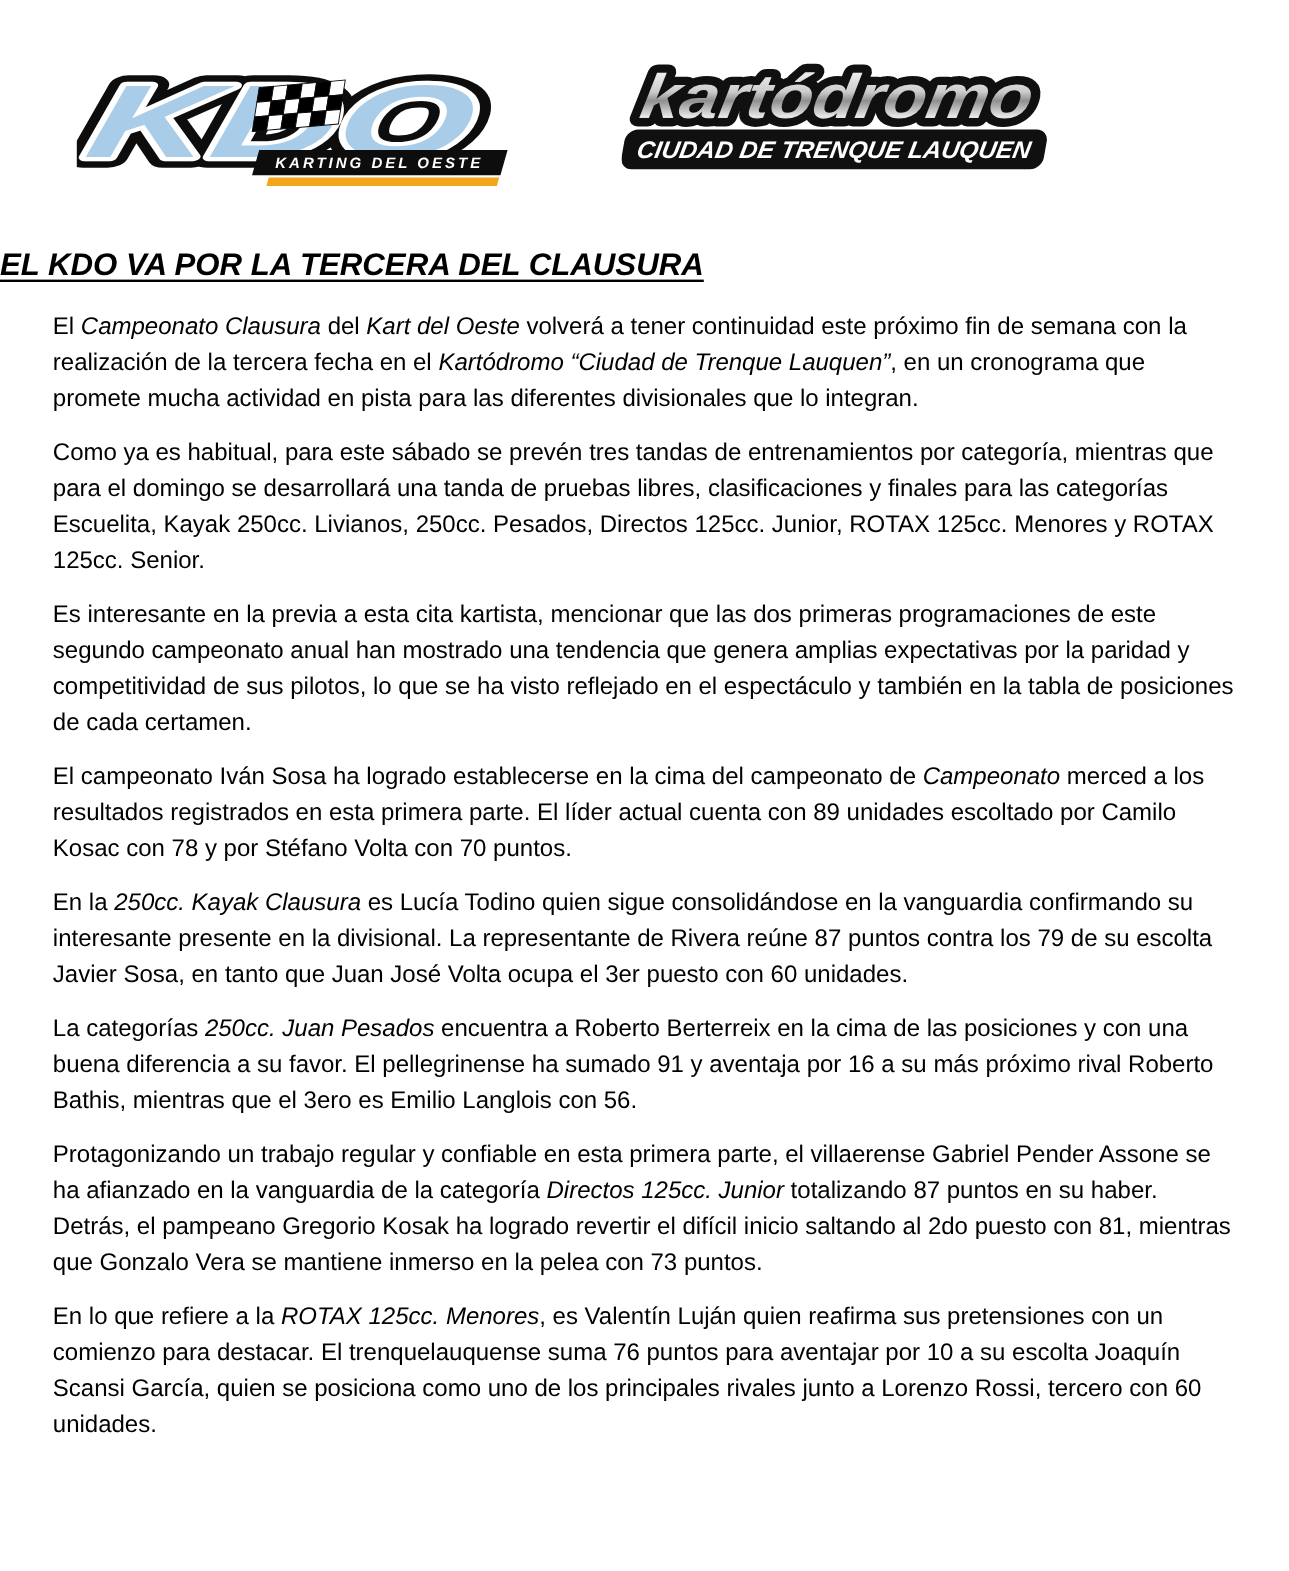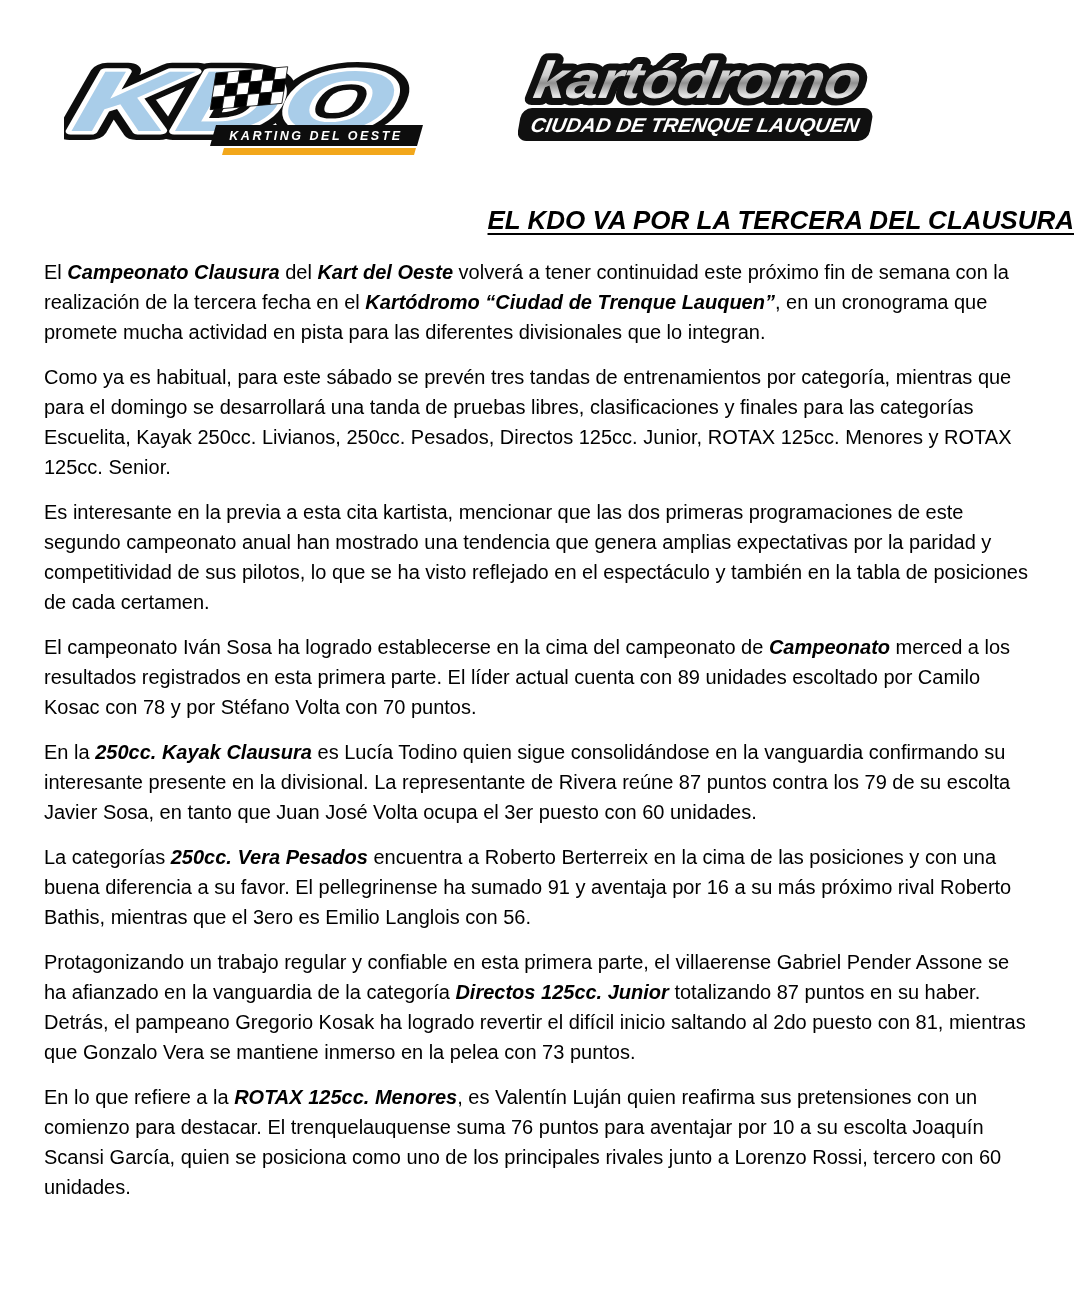--- a/index.html
+++ b/index.html
@@ -19,39 +19,38 @@
     padding:40px 0 0 64px;
   }
   .kdo-logo { width:363px; margin-top:7px; }
   .kdo-logo svg { width:363px; height:108px; display:block; }
   .kart-logo { width:367px; margin-left:91px; }
   .kart-logo svg { width:367px; height:106px; display:block; }
   svg text { font-family:"Liberation Sans", sans-serif; }
 
   .title {
     margin-top:50px;
-    text-align:right;
+    text-align:left;
     font-size:26px;
     font-weight:bold;
     font-style:italic;
     text-decoration:underline;
     text-underline-offset:4px;
     letter-spacing:0px;
-    padding-left:44px;
   }
   .content {
     padding:21px 43px 0 44px;
   }
   .para {
     margin:0 0 15px 0;
     font-size:20px;
     line-height:30px;
     text-align:left;
   }
-  .em { font-weight:bold; font-style:italic; }
+  .em { font-weight:normal; font-style:italic; }
   .reg { font-weight:normal; font-style:normal;text-align:right; }
 </style>
 </head>
 <body>
 
 <div class="page">
 
   <div class="logos">
 
     <div class="kdo-logo">
@@ -114,18 +113,18 @@
   </div>
 
   <div class="title">EL KDO VA POR LA TERCERA DEL CLAUSURA</div>
 
   <div class="content">
       <p class="para"><span class="reg">El </span><span class="em">Campeonato Clausura</span><span class="reg"> del </span><span class="em">Kart del Oeste</span><span class="reg"> volverá a tener continuidad este próximo fin de semana con la realización de la tercera fecha en el </span><span class="em">Kartódromo “Ciudad de Trenque Lauquen”</span><span class="reg">, en un cronograma que promete mucha actividad en pista para las diferentes divisionales que lo integran.</span></p>
       <p class="para"><span class="reg">Como ya es habitual, para este sábado se prevén tres tandas de entrenamientos por categoría, mientras que para el domingo se desarrollará una tanda de pruebas libres, clasificaciones y finales para las categorías Escuelita, Kayak 250cc. Livianos, 250cc. Pesados, Directos 125cc. Junior, ROTAX 125cc. Menores y ROTAX 125cc. Senior.</span></p>
       <p class="para"><span class="reg">Es interesante en la previa a esta cita kartista, mencionar que las dos primeras programaciones de este segundo campeonato anual han mostrado una tendencia que genera amplias expectativas por la paridad y competitividad de sus pilotos, lo que se ha visto reflejado en el espectáculo y también en la tabla de posiciones de cada certamen.</span></p>
       <p class="para"><span class="reg">El campeonato Iván Sosa ha logrado establecerse en la cima del campeonato de </span><span class="em">Campeonato</span><span class="reg"> merced a los resultados registrados en esta primera parte. El líder actual cuenta con 89 unidades escoltado por Camilo Kosac con 78 y por Stéfano Volta con 70 puntos.</span></p>
       <p class="para"><span class="reg">En la </span><span class="em">250cc. Kayak Clausura</span><span class="reg"> es Lucía Todino quien sigue consolidándose en la vanguardia confirmando su interesante presente en la divisional. La representante de Rivera reúne 87 puntos contra los 79 de su escolta Javier Sosa, en tanto que Juan José Volta ocupa el 3er puesto con 60 unidades.</span></p>
-      <p class="para"><span class="reg">La categorías </span><span class="em">250cc. Vera Pesados</span><span class="reg"> encuentra a Roberto Berterreix en la cima de las posiciones y con una buena diferencia a su favor. El pellegrinense ha sumado 91 y aventaja por 16 a su más próximo rival Roberto Bathis, mientras que el 3ero es Emilio Langlois con 56.</span></p>
+      <p class="para"><span class="reg">La categorías </span><span class="em">250cc. Juan Pesados</span><span class="reg"> encuentra a Roberto Berterreix en la cima de las posiciones y con una buena diferencia a su favor. El pellegrinense ha sumado 91 y aventaja por 16 a su más próximo rival Roberto Bathis, mientras que el 3ero es Emilio Langlois con 56.</span></p>
       <p class="para"><span class="reg">Protagonizando un trabajo regular y confiable en esta primera parte, el villaerense Gabriel Pender Assone se ha afianzado en la vanguardia de la categoría </span><span class="em">Directos 125cc. Junior</span><span class="reg"> totalizando 87 puntos en su haber. Detrás, el pampeano Gregorio Kosak ha logrado revertir el difícil inicio saltando al 2do puesto con 81, mientras que Gonzalo Vera se mantiene inmerso en la pelea con 73 puntos.</span></p>
       <p class="para"><span class="reg">En lo que refiere a la </span><span class="em">ROTAX 125cc. Menores</span><span class="reg">, es Valentín Luján quien reafirma sus pretensiones con un comienzo para destacar. El trenquelauquense suma 76 puntos para aventajar por 10 a su escolta Joaquín Scansi García, quien se posiciona como uno de los principales rivales junto a Lorenzo Rossi, tercero con 60 unidades.</span></p>
     </div>
 
 </div>
 
 </body></html>

